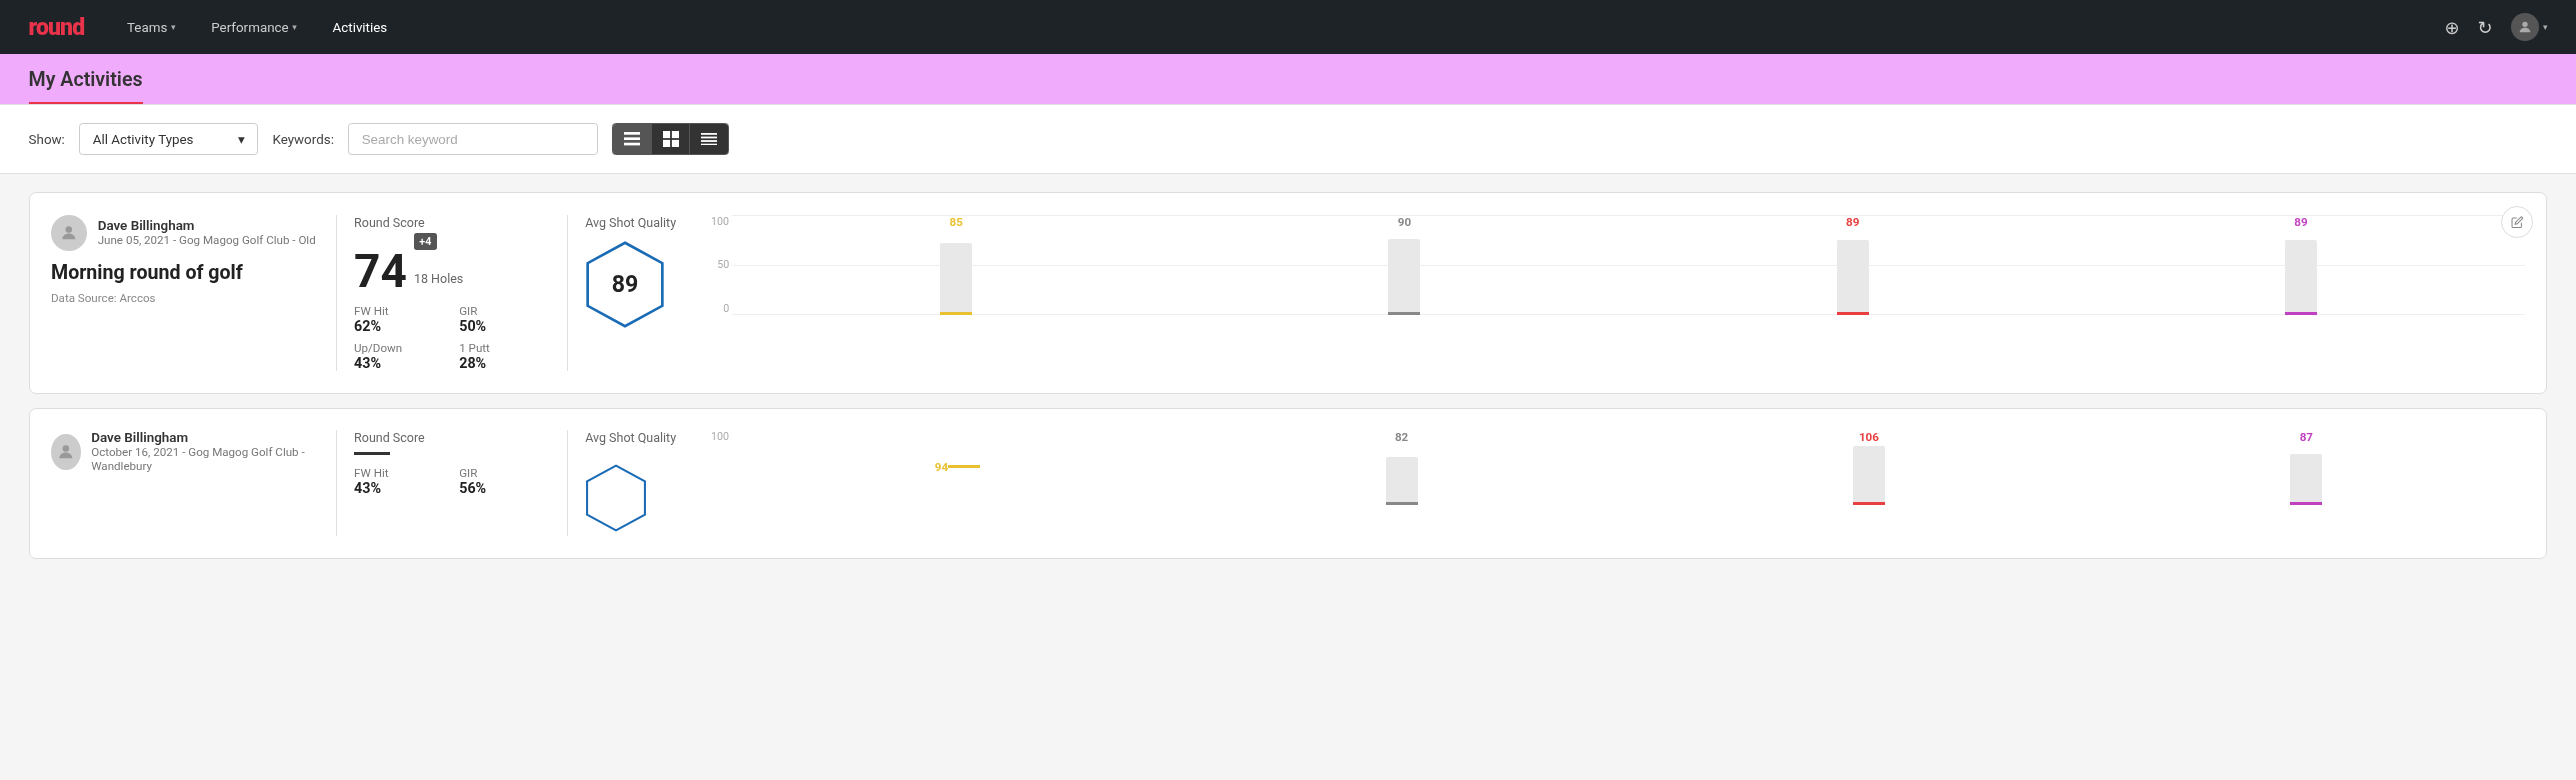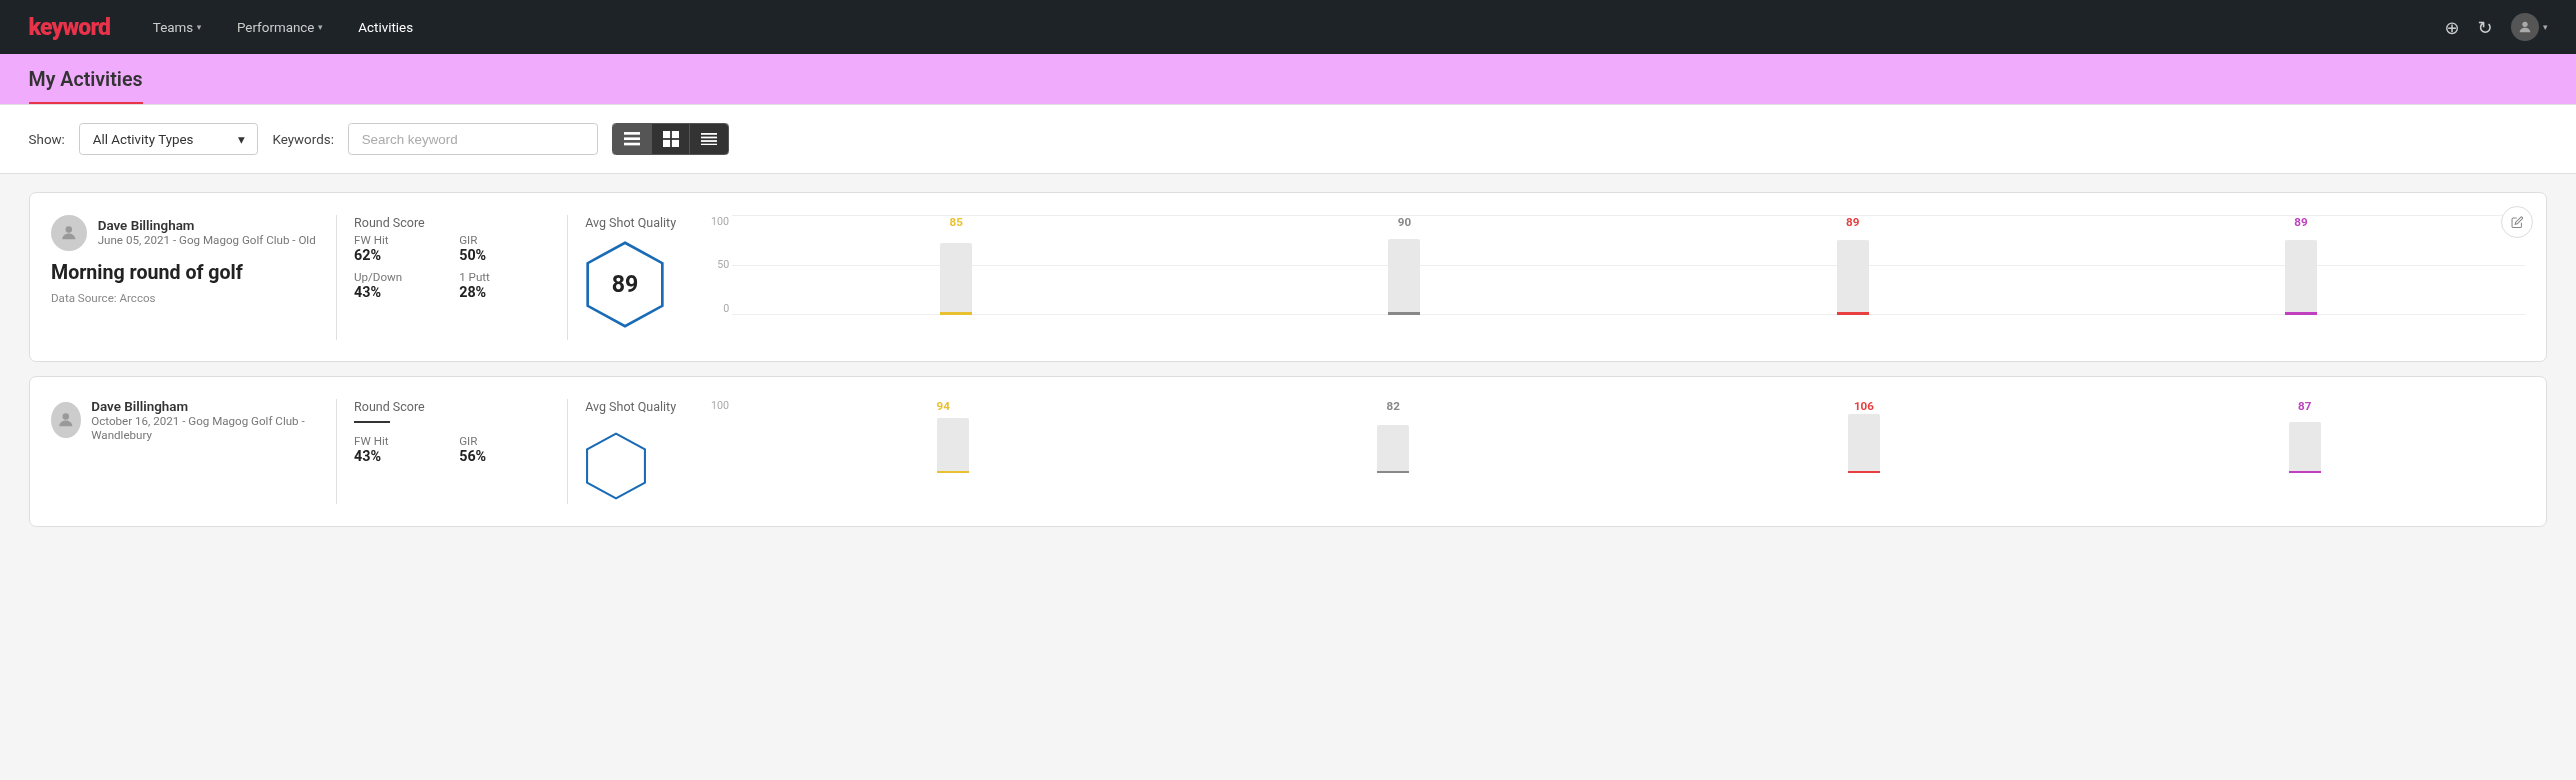--- a/index.html
+++ b/index.html
@@ -269,21 +269,21 @@
       cursor: pointer;
       color: #888;
       font-size: 14.3px;
     }
     .card-wrapper { position: relative; }
   </style>
 </head>
 <body>
 
 <nav class="navbar">
-  <div class="logo">keyword</div>
+  <div class="logo">round</div>
 
   <div class="nav-item">
     <span>Teams</span>
     <span class="nav-chevron">▾</span>
   </div>
 
   <div class="nav-item">
     <span>Performance</span>
     <span class="nav-chevron">▾</span>
   </div>
@@ -368,20 +368,27 @@
           </div>
         </div>
         <div class="activity-title">Morning round of golf</div>
         <div class="data-source">Data Source: Arccos</div>
       </div>
 
       <div class="card-divider"></div>
 
       <div class="card-stats">
         <div class="stat-label">Round Score</div>
+        <div class="score-row">
+          <div class="score-big">74</div>
+          <div style="display:flex;flex-direction:column;align-items:flex-start;gap:3.6px;margin-bottom:3.6px;">
+            <span class="score-badge">+4</span>
+            <span class="holes-text">18 Holes</span>
+          </div>
+        </div>
         <div class="mini-stats">
           <div>
             <div class="mini-stat-label">FW Hit</div>
             <div class="mini-stat-value">62%</div>
           </div>
           <div>
             <div class="mini-stat-label">GIR</div>
             <div class="mini-stat-value">50%</div>
           </div>
           <div>
@@ -518,21 +525,21 @@
           </svg>
         </div>
       </div>
 
       <div class="card-chart">
         <div style="position:relative;height:89px;">
           <div style="position:absolute;left:0;top:0;bottom:14.3px;display:flex;flex-direction:column;justify-content:space-between;font-size:10.7px;color:#aaa;width:27px;text-align:right;">
             <span>100</span>
           </div>
           <div style="position:absolute;left:30px;right:0;bottom:14.3px;top:0;display:flex;align-items:flex-end;justify-content:space-around;">
-            <div style="display:flex;flex-direction:column;align-items:flex-start;height:100%;">
+            <div style="display:flex;flex-direction:row;align-items:center;height:100%;">
               <span style="font-size:11.6px;font-weight:700;color:#e8c030;margin-bottom:1.8px;">94</span>
               <div style="flex:1;width:32px;display:flex;align-items:flex-end;">
                 <div style="width:100%;height:94%;background:#e8e8e8;border-radius:1.8px 1.8px 0 0;position:relative;">
                   <div style="position:absolute;bottom:0;left:0;right:0;height:2.7px;background:#e8c030;"></div>
                 </div>
               </div>
             </div>
             <div style="display:flex;flex-direction:column;align-items:center;height:100%;">
               <span style="font-size:11.6px;font-weight:700;color:#888;margin-bottom:1.8px;">82</span>
               <div style="flex:1;width:32px;display:flex;align-items:flex-end;">

